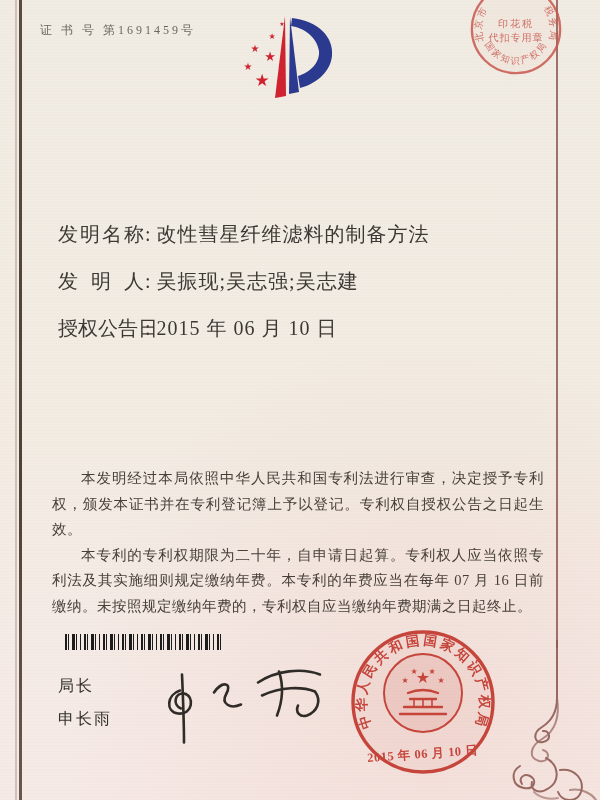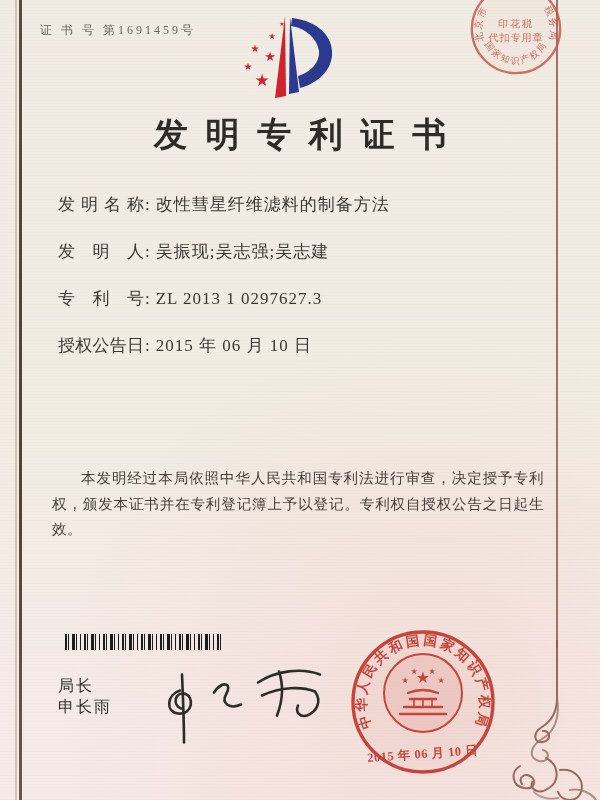--- a/index.html
+++ b/index.html
@@ -25,40 +25,40 @@
   .sipo-logo{position:absolute;left:238px;top:10px;width:182px;height:100px;}
 
   .tax-stamp{position:absolute;left:468px;top:-19px;width:96px;height:96px;opacity:.85;}
 
   .title{
     position:absolute;left:0;top:112px;width:100%;margin:0;text-align:center;
     font-size:34px;font-weight:600;color:#2f2c28;letter-spacing:.52em;text-indent:.52em;
   }
 
   .fields{position:absolute;left:58px;top:196px;width:500px;color:var(--ink,#3c3833);}
-  .field-row{margin-bottom:30px;font-size:17px;line-height:17px;white-space:nowrap;}
+  .field-row{margin-bottom:30px;font-size:20px;line-height:17px;white-space:nowrap;margin-top:30px;}
   .flabel{display:inline-block;width:86px;text-align:justify;text-align-last:justify;vertical-align:bottom;}
   .fcolon{display:inline-block;margin:0 6px 0 1px;}
   .fvalue{letter-spacing:1px;}
 
   .body-text{position:absolute;left:52px;top:466px;width:492px;font-size:14.5px;line-height:25.5px;
     color:#474039;text-align:justify;letter-spacing:.5px;}
   .body-text p{margin:0;text-indent:2em;}
 
   .barcode{position:absolute;left:65px;top:634px;width:158px;height:16px;
     background:repeating-linear-gradient(90deg,
       var(--barcode-ink,#1c1c1c) 0 2px, transparent 2px 3px,
       var(--barcode-ink,#1c1c1c) 3px 4px, transparent 4px 7px,
       var(--barcode-ink,#1c1c1c) 7px 10px, transparent 10px 11px,
       var(--barcode-ink,#1c1c1c) 11px 12px, transparent 12px 15px,
       var(--barcode-ink,#1c1c1c) 15px 16px, transparent 16px 19px);
   }
 
   .sig-block{position:absolute;left:58px;top:676px;color:#33302b;font-family:"Liberation Sans","DejaVu Sans",sans-serif;}
-  .sig-title{font-size:16px;letter-spacing:2px;}
+  .sig-title{font-size:16px;margin-bottom:12px;letter-spacing:2px;}
   .sig-name{font-size:16px;letter-spacing:2px;}
   .signature-svg{position:absolute;left:150px;top:650px;width:200px;height:100px;}
 
   .office-seal{position:absolute;left:348px;top:627px;width:150px;height:150px;opacity:.93;}
 
   .footer{position:absolute;left:0;top:766px;width:100%;text-align:center;
     font-size:13px;color:#5d594f;letter-spacing:2px;margin-top:48px;}
 
   svg text{font-family:"Liberation Serif","DejaVu Serif",serif;}
 </style>
@@ -111,39 +111,36 @@
     <text font-size="10" fill="#c9584e" letter-spacing="2">
       <textPath href="#taxTopArc" startOffset="84%" text-anchor="middle">税务局</textPath>
     </text>
     <text font-size="9.5" fill="#c9584e" letter-spacing="2">
       <textPath href="#taxBottomArc" startOffset="50%" text-anchor="middle">国家知识产权局</textPath>
     </text>
     <text x="50" y="48" font-size="10.5" fill="#c9584e" text-anchor="middle" letter-spacing="2">印花税</text>
     <text x="50" y="62" font-size="10.5" fill="#c9584e" text-anchor="middle" letter-spacing="1">代扣专用章</text>
   </svg>
 
-  <h1 class="title">发明专利证书</h1>
 
   <div class="fields">
     <div class="field-row">
       <span class="flabel">发明名称</span><span class="fcolon">:</span><span class="fvalue">改性彗星纤维滤料的制备方法</span>
     </div>
     <div class="field-row">
       <span class="flabel">发明人</span><span class="fcolon">:</span><span class="fvalue">吴振现;吴志强;吴志建</span>
     </div>
     <div class="field-row">
-      <span class="flabel">专利号</span><span class="fcolon">:</span><span class="fvalue">ZL 2013 1 0297627.3</span>
-    </div>
-    <div class="field-row">
       <span class="flabel">授权公告日</span><span class="fcolon">:</span><span class="fvalue">2015 年 06 月 10 日</span>
     </div>
   </div>
 
   <div class="body-text">
     <p>本发明经过本局依照中华人民共和国专利法进行审查，决定授予专利权，颁发本证书并在专利登记簿上予以登记。专利权自授权公告之日起生效。</p>
+    <p>本专利的专利权期限为二十年，自申请日起算。专利权人应当依照专利法及其实施细则规定缴纳年费。本专利的年费应当在每年 07 月 16 日前缴纳。未按照规定缴纳年费的，专利权自应当缴纳年费期满之日起终止。</p>
   </div>
 
   <div class="barcode"></div>
 
   <div class="sig-block">
     <div class="sig-title">局长</div>
     <div class="sig-name">申长雨</div>
   </div>
 
   <svg class="signature-svg" viewBox="0 0 200 95">

